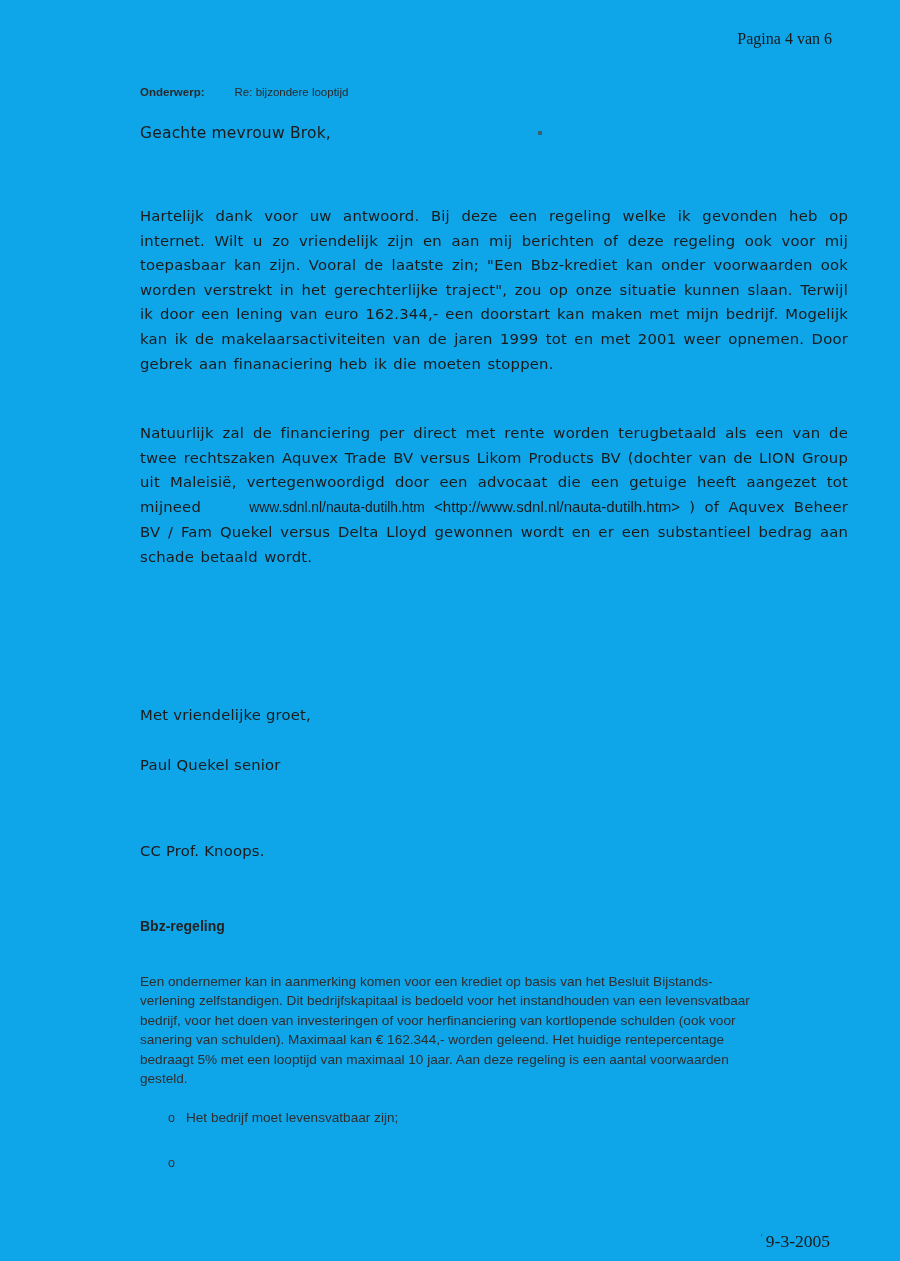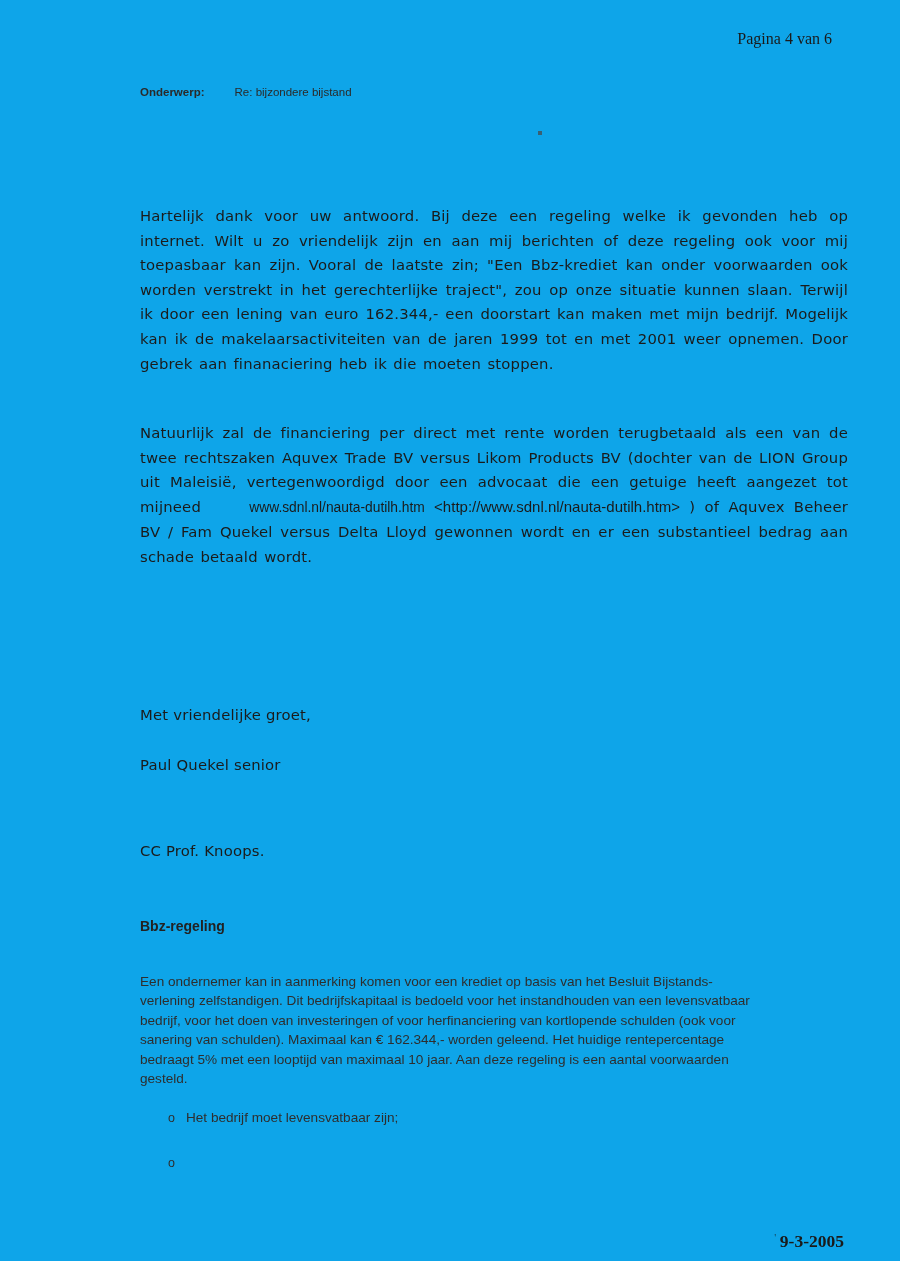--- a/index.html
+++ b/index.html
@@ -96,44 +96,44 @@
     margin-bottom: 26px;
     font-size: 13.6px;
     line-height: 19px;
   }
   .bullet-marker {
     font-size: 12.5px;
     margin-right: 11px;
     color: #2e2e2e;
   }
   .footer-date {
-    top: 1231px; right: 56px;
+    top: 1231px; right: 70px;
     font-size: 17.5px;
-    font-weight: bold;
   }
   .scan-mark {
     font-size: 11px;
     opacity: 0.55;
     margin-right: 3px;
     vertical-align: 6px;
   }
 </style>
 </head>
 <body>
 
 <div class="page">
 
   <div class="abs serif page-number">Pagina 4 van 6</div>
 
   <div class="abs arial subject-row">
-    <span class="subject-label">Onderwerp:</span><span class="subject-value">Re: bijzondere bijstand</span>
+    <span class="subject-label">Onderwerp:</span><span class="subject-value">Re: bijzondere looptijd</span>
   </div>
 
   <div class="abs scan-speck"></div>
 
+  <div class="abs comic salutation">Geachte mevrouw Brok,</div>
 
   <div class="abs comic para para-1">Hartelijk dank voor uw antwoord. Bij deze een regeling welke ik gevonden heb op internet. Wilt u zo vriendelijk zijn en aan mij berichten of deze regeling ook voor mij toepasbaar kan zijn. Vooral de laatste zin; "Een Bbz-krediet kan onder voorwaarden ook worden verstrekt in het gerechterlijke traject", zou op onze situatie kunnen slaan. Terwijl ik door een lening van euro 162.344,- een doorstart kan maken met mijn bedrijf. Mogelijk kan ik de makelaarsactiviteiten van de jaren 1999 tot en met 2001 weer opnemen. Door gebrek aan finanaciering heb ik die moeten stoppen.</div>
 
   <div class="abs comic para para-2">
     <span>Natuurlijk zal de financiering per direct met rente worden terugbetaald als een van de twee rechtszaken Aquvex Trade BV versus Likom Products BV (dochter van de LION Group uit Maleisië, vertegenwoordigd door een advocaat die een getuige heeft aangezet tot mijneed</span>
     <span class="url-plain">www.sdnl.nl/nauta-dutilh.htm</span>
     <span class="url-bracketed">&lt;http://www.sdnl.nl/nauta-dutilh.htm&gt;</span>
     <span>) of Aquvex Beheer BV / Fam Quekel versus Delta Lloyd gewonnen wordt en er een substantieel bedrag aan schade betaald wordt.</span>
   </div>
 

